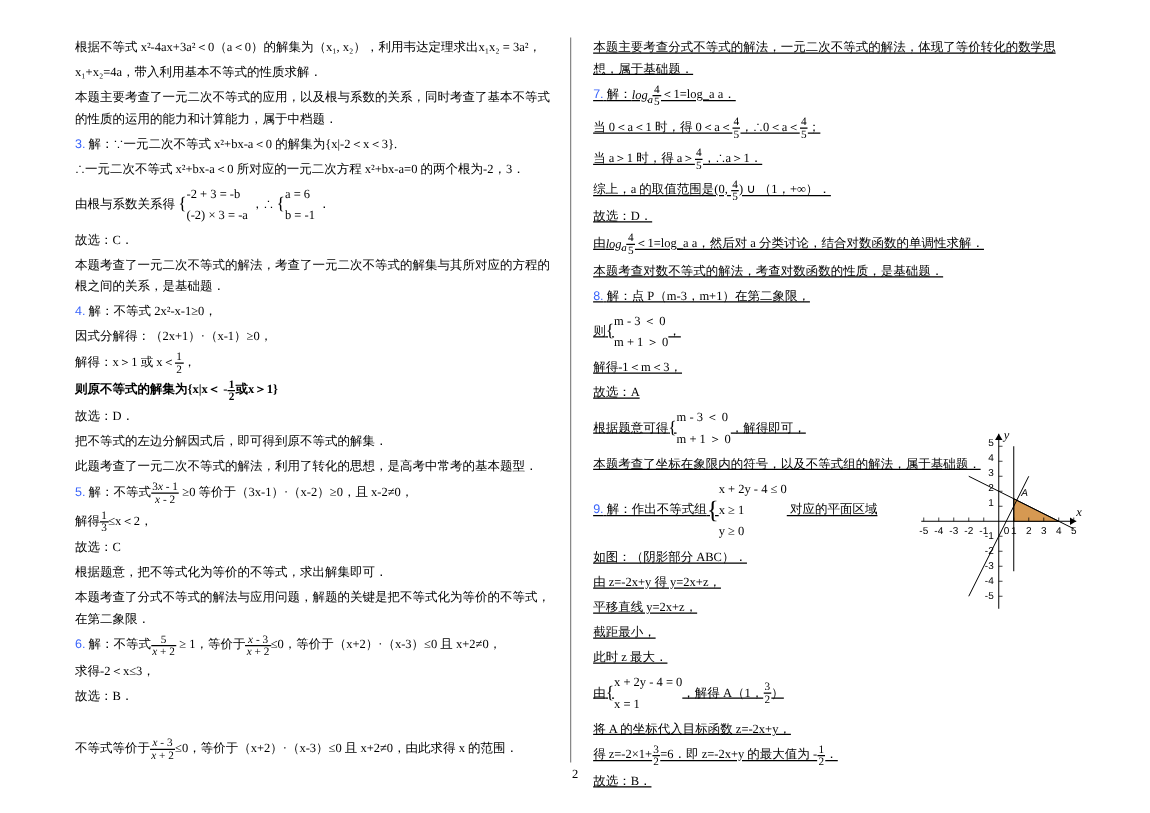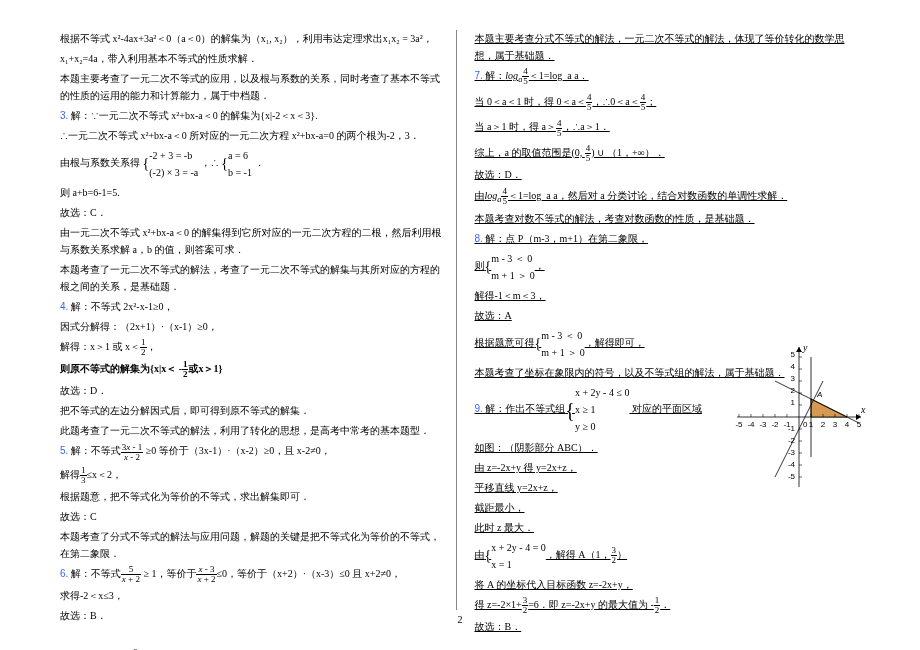--- a/index.html
+++ b/index.html
@@ -71,35 +71,33 @@
     <div class="para">本题主要考查了一元二次不等式的应用，以及根与系数的关系，同时考查了基本不等式的性质的运用的能力和计算能力，属于中档题．</div>
     <div class="para"><span class="num">3.</span> <span>解：∵一元二次不等式 x²+bx-a＜0 的解集为{x|-2＜x＜3}.</span></div>
     <div class="para">∴一元二次不等式 x²+bx-a＜0 所对应的一元二次方程 x²+bx-a=0 的两个根为-2，3．</div>
     <div class="para">
       <span>由根与系数关系得</span>
       <span class="brace">{</span><span class="small" style="display:inline-block;vertical-align:middle;"><span style="display:block">-2 + 3 = -b</span><span style="display:block">(-2) × 3 = -a</span></span>
       <span>，∴</span>
       <span class="brace">{</span><span class="small" style="display:inline-block;vertical-align:middle;"><span style="display:block">a = 6</span><span style="display:block">b = -1</span></span>
       <span>．</span>
     </div>
-    <div class="para">则 a+b=6-1=5.</div>
     <div class="para">故选：C．</div>
-    <div class="para">由一元二次不等式 x²+bx-a＜0 的解集得到它所对应的一元二次方程的二根，然后利用根与系数关系求解 a，b 的值，则答案可求．</div>
     <div class="para">本题考查了一元二次不等式的解法，考查了一元二次不等式的解集与其所对应的方程的根之间的关系，是基础题．</div>
     <div class="para"><span class="num">4.</span> <span>解：不等式 2x²-x-1≥0，</span></div>
     <div class="para">因式分解得：（2x+1）·（x-1）≥0，</div>
     <div class="para"><span>解得：x＞1 或 x＜</span><span class="frac"><span class="t">1</span><span class="b">2</span></span><span>，</span></div>
     <div class="para" style="margin-top:0;font-weight:bold;"><span>则原不等式的解集为{x|x＜ -</span><span class="frac"><span class="t">1</span><span class="b">2</span></span><span>或x＞1}</span></div>
     <div class="para">故选：D．</div>
     <div class="para">把不等式的左边分解因式后，即可得到原不等式的解集．</div>
     <div class="para">此题考查了一元二次不等式的解法，利用了转化的思想，是高考中常考的基本题型．</div>
     <div class="para"><span class="num">5.</span> <span>解：不等式</span><span class="frac"><span class="t">3<span class="i">x</span> - 1</span><span class="b"><span class="i">x</span> - 2</span></span><span> ≥0 等价于（3x-1）·（x-2）≥0，且 x-2≠0，</span></div>
     <div class="para" style="margin-top:4px;"><span>解得</span><span class="frac"><span class="t">1</span><span class="b">3</span></span><span>≤x＜2，</span></div>
+    <div class="para">故选：C</div>
     <div class="para">根据题意，把不等式化为等价的不等式，求出解集即可．</div>
-    <div class="para">故选：C</div>
     <div class="para">本题考查了分式不等式的解法与应用问题，解题的关键是把不等式化为等价的不等式，在第二象限．</div>
     <div class="para"><span class="num">6.</span> <span>解：不等式</span><span class="frac"><span class="t">5</span><span class="b"><span class="i">x</span> + 2</span></span><span> ≥ 1，等价于</span><span class="frac"><span class="t"><span class="i">x</span> - 3</span><span class="b"><span class="i">x</span> + 2</span></span><span>≤0，等价于（x+2）·（x-3）≤0 且 x+2≠0，</span></div>
     <div class="para">求得-2＜x≤3，</div>
     <div class="para">故选：B．</div>
     <div class="para" style="margin-top:24px;"><span>不等式等价于</span><span class="frac"><span class="t"><span class="i">x</span> - 3</span><span class="b"><span class="i">x</span> + 2</span></span><span>≤0，等价于（x+2）·（x-3）≤0 且 x+2≠0，由此求得 x 的范围．</span></div>
   </div>
 
   <div class="col col-right">
     <div class="para">本题主要考查分式不等式的解法，一元二次不等式的解法，体现了等价转化的数学思想，属于基础题．</div>
     <div class="para"><span class="num">7.</span> <span>解：</span><span class="i">log<sub>a</sub></span><span class="frac"><span class="t">4</span><span class="b">5</span></span><span>＜1=log_a a．</span></div>

